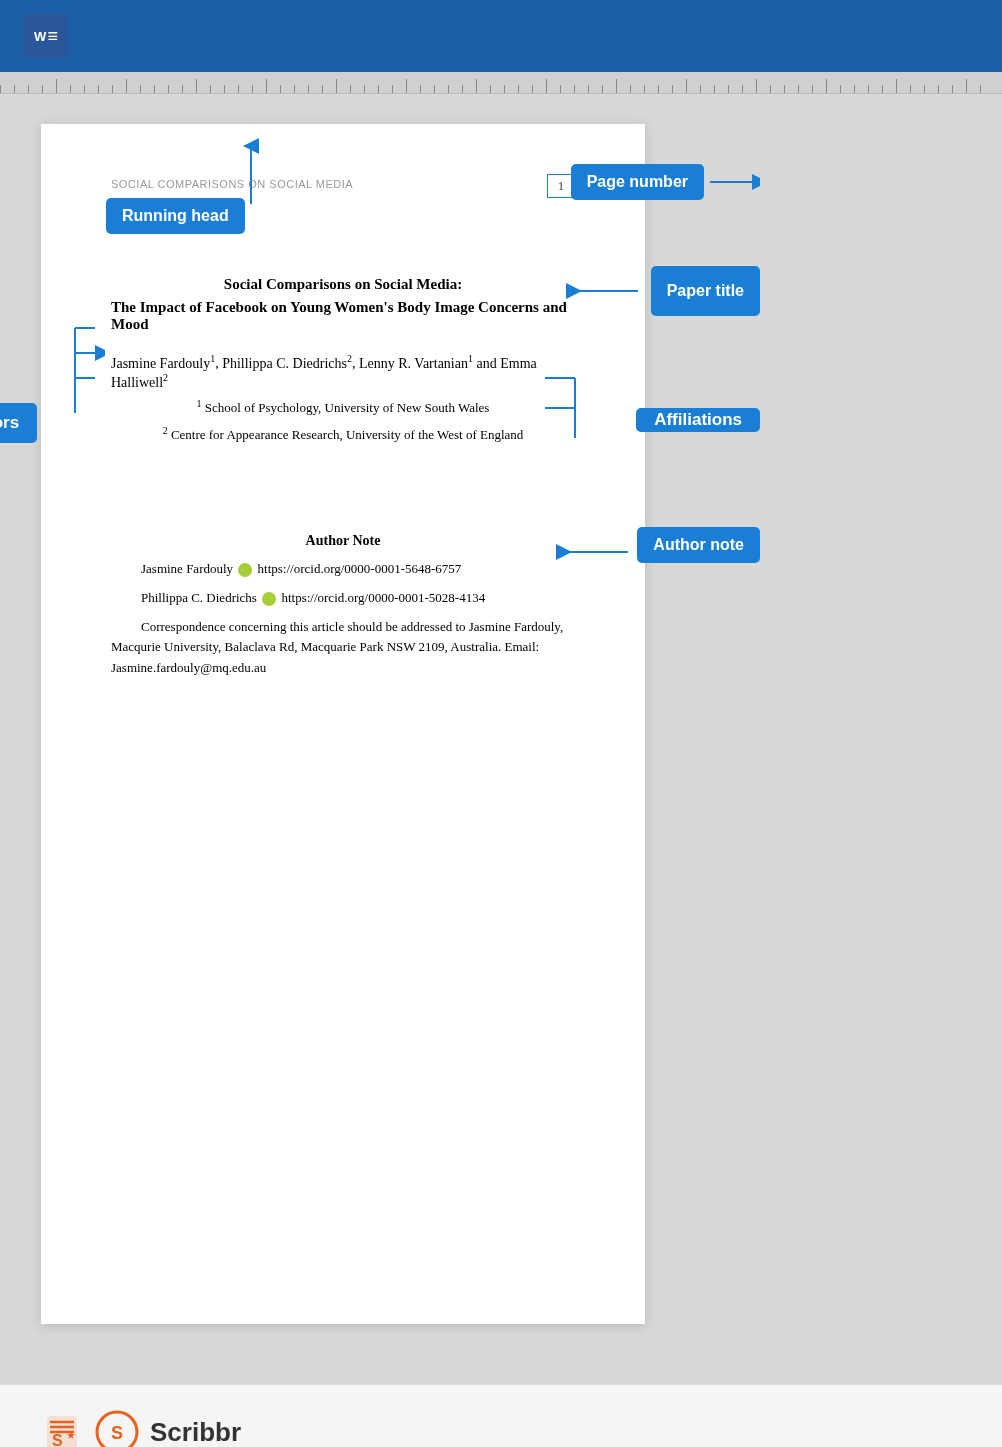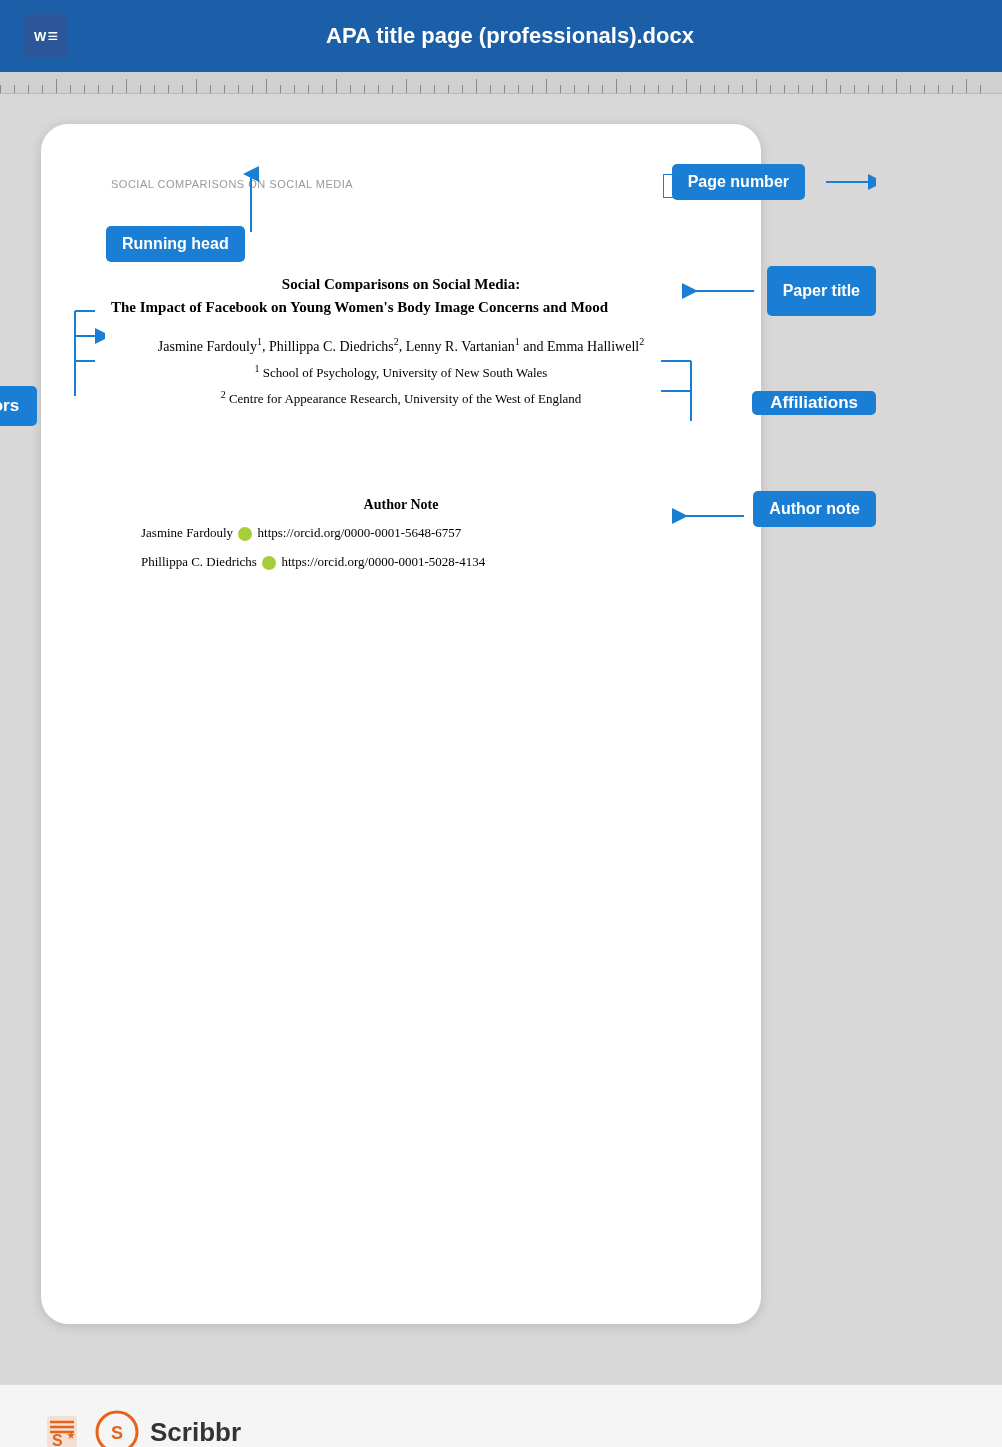--- a/index.html
+++ b/index.html
@@ -63,26 +63,25 @@
 
     
     .page-wrapper {
       display: flex;
       justify-content: center;
       padding: 30px 40px 60px;
       background: #d8d8d8;
     }
     .page {
       background: white;
-      width: 720px;
+      width: 604px;
       min-height: 1200px;
       padding: 50px 70px 60px 70px;
       box-shadow: 0 2px 12px rgba(0,0,0,0.15);
       position: relative;
-      border-radius: 27px;
     }
 
     
     .label-box {
       background: #1a7fd4;
       color: white;
       font-family: Arial, sans-serif;
       font-size: 17px;
       font-weight: bold;
       padding: 10px 18px;
@@ -120,21 +119,21 @@
     }
     .paper-title-sub {
       font-family: 'Times New Roman', Times, serif;
       font-size: 15px;
       font-weight: bold;
     }
 
     .authors-line {
       font-family: 'Times New Roman', Times, serif;
       font-size: 14px;
-      text-align: center;
+      text-align: left;
       margin-top: 18px;
     }
     .affil-line {
       font-family: 'Times New Roman', Times, serif;
       font-size: 13px;
       text-align: center;
       margin-top: 8px;
     }
 
     .author-note-heading {
@@ -195,21 +194,20 @@
     }
   </style>
 </head>
 <body>
 
 <div class="title-bar">
   <div class="word-icon">
     <span style="font-size:13px; font-weight:900; font-family:Arial;">W</span>
     <span style="font-size:18px; margin-left:1px;">≡</span>
   </div>
-  <div class="title-bar-text">APA title page (professionals).docx</div>
 </div>
 
 <div class="ruler">
   <div class="ruler-tick"></div>
   <div class="ruler-tick"></div>
   <div class="ruler-tick"></div>
   <div class="ruler-tick"></div>
   <div class="ruler-tick"></div>
   <div class="ruler-tick"></div>
   <div class="ruler-tick"></div>
@@ -288,34 +286,34 @@
 
         <div style="display:flex; justify-content:space-between; align-items:flex-start;">
           <div>
             <span class="running-head-line">SOCIAL COMPARISONS ON SOCIAL MEDIA</span>
           </div>
           <div style="display:flex; align-items:center; gap:4px;">
             <div class="page-number-box">1</div>
           </div>
         </div>
 
-        <div style="position:absolute; left: -5px; top: 52px;">
+        <div style="position:absolute; left: -5px; top: 24px;">
           
           <svg style="position:absolute; left:130px; top:-62px; pointer-events:none;" width="60" height="70">
             <defs>
               <marker id="arrowUp" markerWidth="8" markerHeight="8" refX="4" refY="4" orient="auto">
                 <polygon points="4,0 8,8 0,8" fill="#1a7fd4"></polygon>
               </marker>
             </defs>
             <line x1="15" y1="68" x2="15" y2="10" stroke="#1a7fd4" stroke-width="2" marker-end="url(#arrowUp)"></line>
           </svg>
           <div class="label-box" style="font-size:16px; padding:9px 16px;">Running head</div>
         </div>
 
-        <div style="position:absolute; right: -185px; top: -10px; display:flex; align-items:center; gap:21px;">
+        <div style="position:absolute; right: -185px; top: -10px; display:flex; align-items:center; gap:6px;">
 
           <div class="label-box" style="font-size:16px; padding:9px 16px;">Page number</div>
           <svg width="50" height="28">
             <defs>
               <marker id="arrowRight" markerWidth="8" markerHeight="8" refX="0" refY="4" orient="auto">
                 <polygon points="0,0 8,4 0,8" fill="#1a7fd4"></polygon>
               </marker>
             </defs>
             <line x1="0" y1="14" x2="42" y2="14" stroke="#1a7fd4" stroke-width="2" marker-end="url(#arrowRight)"></line>
           </svg>
@@ -405,20 +403,23 @@
         </div>
 
         <div class="author-note-heading">Author Note</div>
 
         <div class="author-note-para">
           Jasmine Fardouly <span class="orcid-icon">●</span> https://orcid.org/0000-0001-5648-6757
         </div>
         <div class="author-note-para">
           Phillippa C. Diedrichs <span class="orcid-icon">●</span> https://orcid.org/0000-0001-5028-4134
         </div>
+        <div class="author-note-para">
+          Correspondence concerning this article should be addressed to Jasmine Fardouly, Macqurie University, Balaclava Rd, Macquarie Park NSW 2109, Australia. Email: Jasmine.fardouly@mq.edu.au
+        </div>
 
       </div>
 
     </div>
 
   </div>
 </div>
 
 <div class="footer-bar">
   <div class="scribbr-logo">

